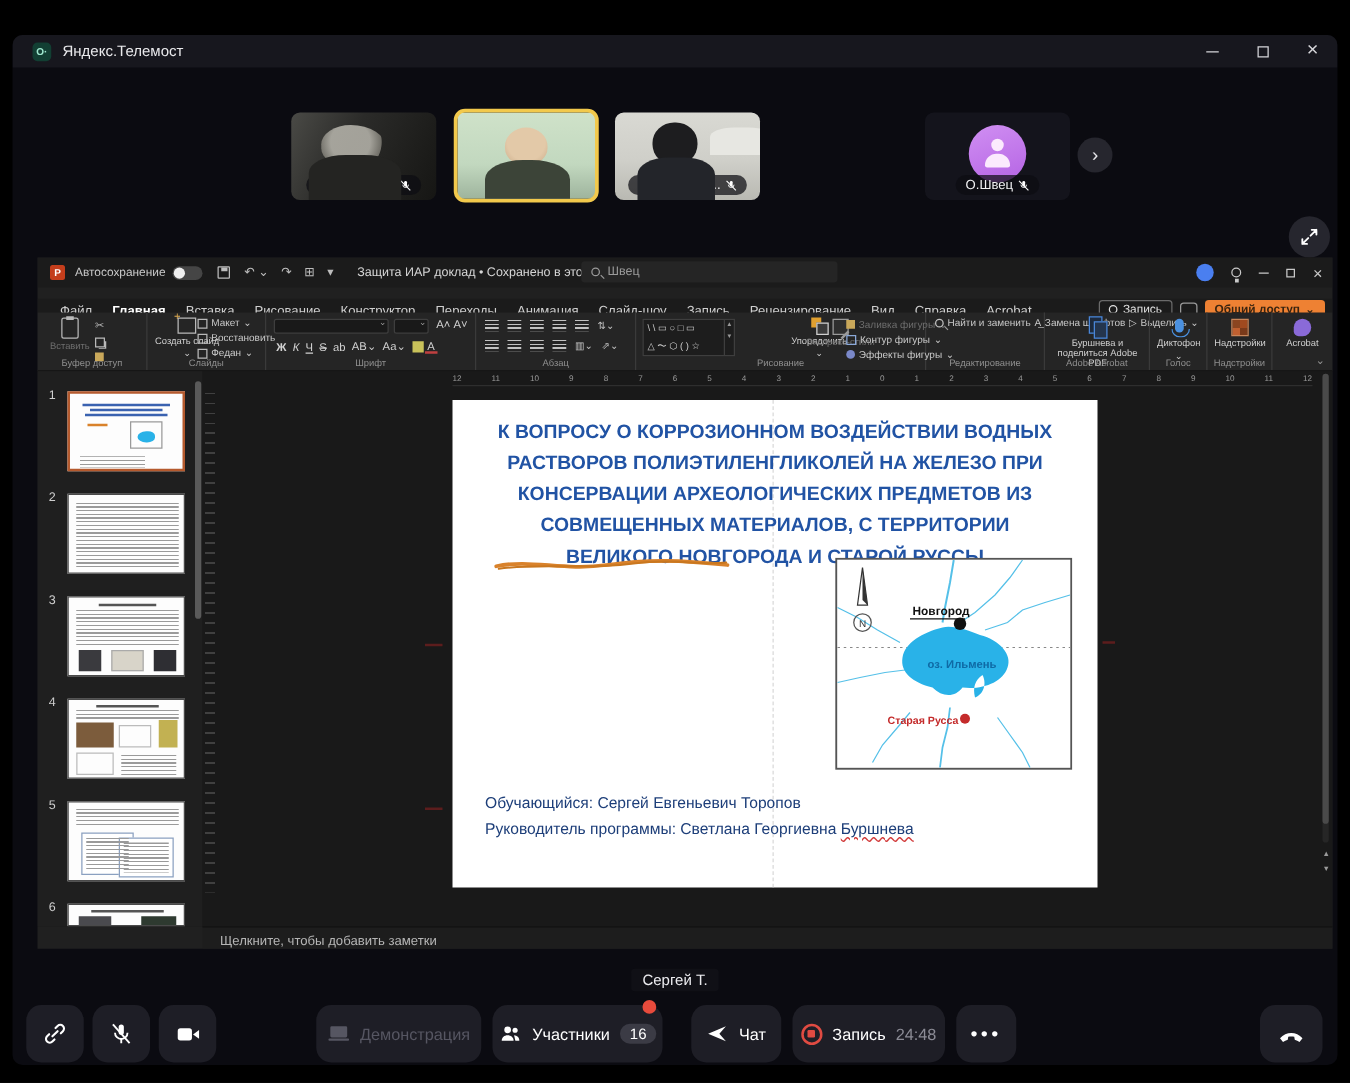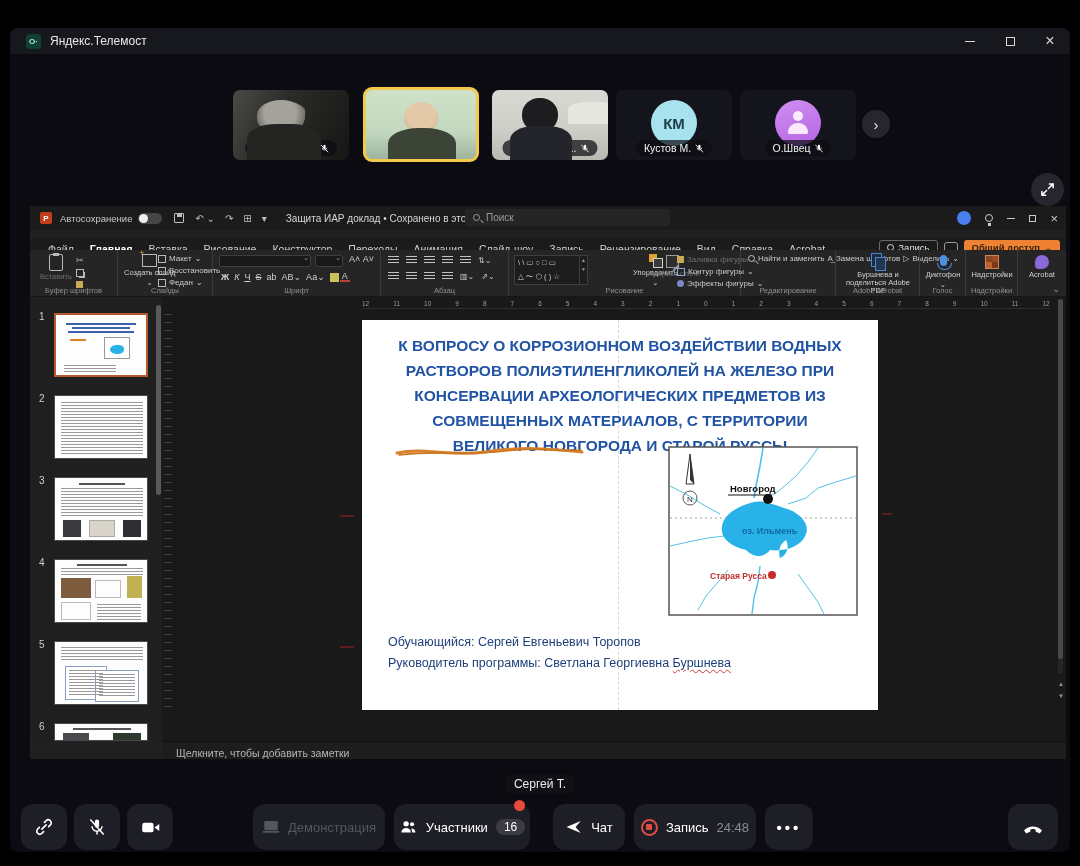--- a/index.html
+++ b/index.html
@@ -181,31 +181,20 @@
     <div class="tile vid3" style="left:482px;">
       <div class="name-pill">
         <span>Айдын Урбу...</span>
         <svg width="9" height="9" viewBox="0 0 12 12">
             <rect x="4.5" y="1" width="3" height="6" rx="1.5" fill="#fff"></rect>
             <path d="M3 5a3 3 0 0 0 6 0" stroke="#fff" stroke-width="1" fill="none"></path>
             <line x1="1" y1="1" x2="11" y2="11" stroke="#fff" stroke-width="1.2"></line>
           </svg>
       </div>
     </div>
-    <div class="tile" style="left:606px;">
-      <div class="avatar-circle av-km">КМ</div>
-      <div class="name-pill">
-        <span>Кустов М.</span>
-        <svg width="9" height="9" viewBox="0 0 12 12">
-            <rect x="4.5" y="1" width="3" height="6" rx="1.5" fill="#fff"></rect>
-            <path d="M3 5a3 3 0 0 0 6 0" stroke="#fff" stroke-width="1" fill="none"></path>
-            <line x1="1" y1="1" x2="11" y2="11" stroke="#fff" stroke-width="1.2"></line>
-          </svg>
-      </div>
-    </div>
     <div class="tile" style="left:730px;">
       <div class="avatar-circle av-person">
           <span class="person-glyph"></span>
         </div>
       <div class="name-pill">
         <span>О.Швец</span>
         <svg width="9" height="9" viewBox="0 0 12 12">
             <rect x="4.5" y="1" width="3" height="6" rx="1.5" fill="#fff"></rect>
             <path d="M3 5a3 3 0 0 0 6 0" stroke="#fff" stroke-width="1" fill="none"></path>
             <line x1="1" y1="1" x2="11" y2="11" stroke="#fff" stroke-width="1.2"></line>
@@ -227,21 +216,21 @@
         <span style="margin-left:8px;">Автосохранение</span>
         <div class="toggle"></div>
         <div class="save-ic"></div>
         <span class="qicon">↶ ⌄</span>
         <span class="qicon">↷</span>
         <span class="qicon">⊞</span>
         <span class="qicon">▾</span>
         <span class="doc-title"><span>Защита ИАР доклад • Сохранено в этот компьютер</span> ⌄</span>
         <div class="qsearch">
           <span class="mag"></span>
-          <span>Поиск</span>
+          <span>Швец</span>
         </div>
         <div class="q-right">
           <div class="user-av"></div>
           <div class="bulb"></div>
           <span class="pwc">
               <span class="minbar"></span>
             </span>
           <span class="pwc">
               <span class="maxbox"></span>
             </span>
@@ -279,21 +268,21 @@
         <div class="grp" style="width:88px;">
           <div style="position:absolute;left:10px;top:4px;" class="bigbtn dim">
             <div class="clip-ic"></div>
             <span>Вставить</span>
           </div>
           <div style="position:absolute;left:46px;top:5px;display:flex;flex-direction:column;gap:4px;">
             <span style="color:#b9b9b9;font-size:9px;">✂</span>
             <span class="sq-ic" style="box-shadow:2px 2px 0 -1px #b9b9b9;"></span>
             <span class="sq-fill" style="background:#c9a85a;width:7px;height:7px;"></span>
           </div>
-          <div class="grp-label">Буфер шрифтов</div>
+          <div class="grp-label">Буфер доступ</div>
         </div>
 
         <div class="grp" style="width:95px;">
           <div style="position:absolute;left:6px;top:4px;" class="bigbtn">
             <div class="newslide-ic"></div>
             <span>Создать слайд</span>
               <span>⌄</span>
           </div>
           <div style="position:absolute;left:40px;top:4px;display:flex;flex-direction:column;gap:3px;">
             <span class="smallrow"><span class="sq-ic"></span><span>Макет</span> ⌄</span>

